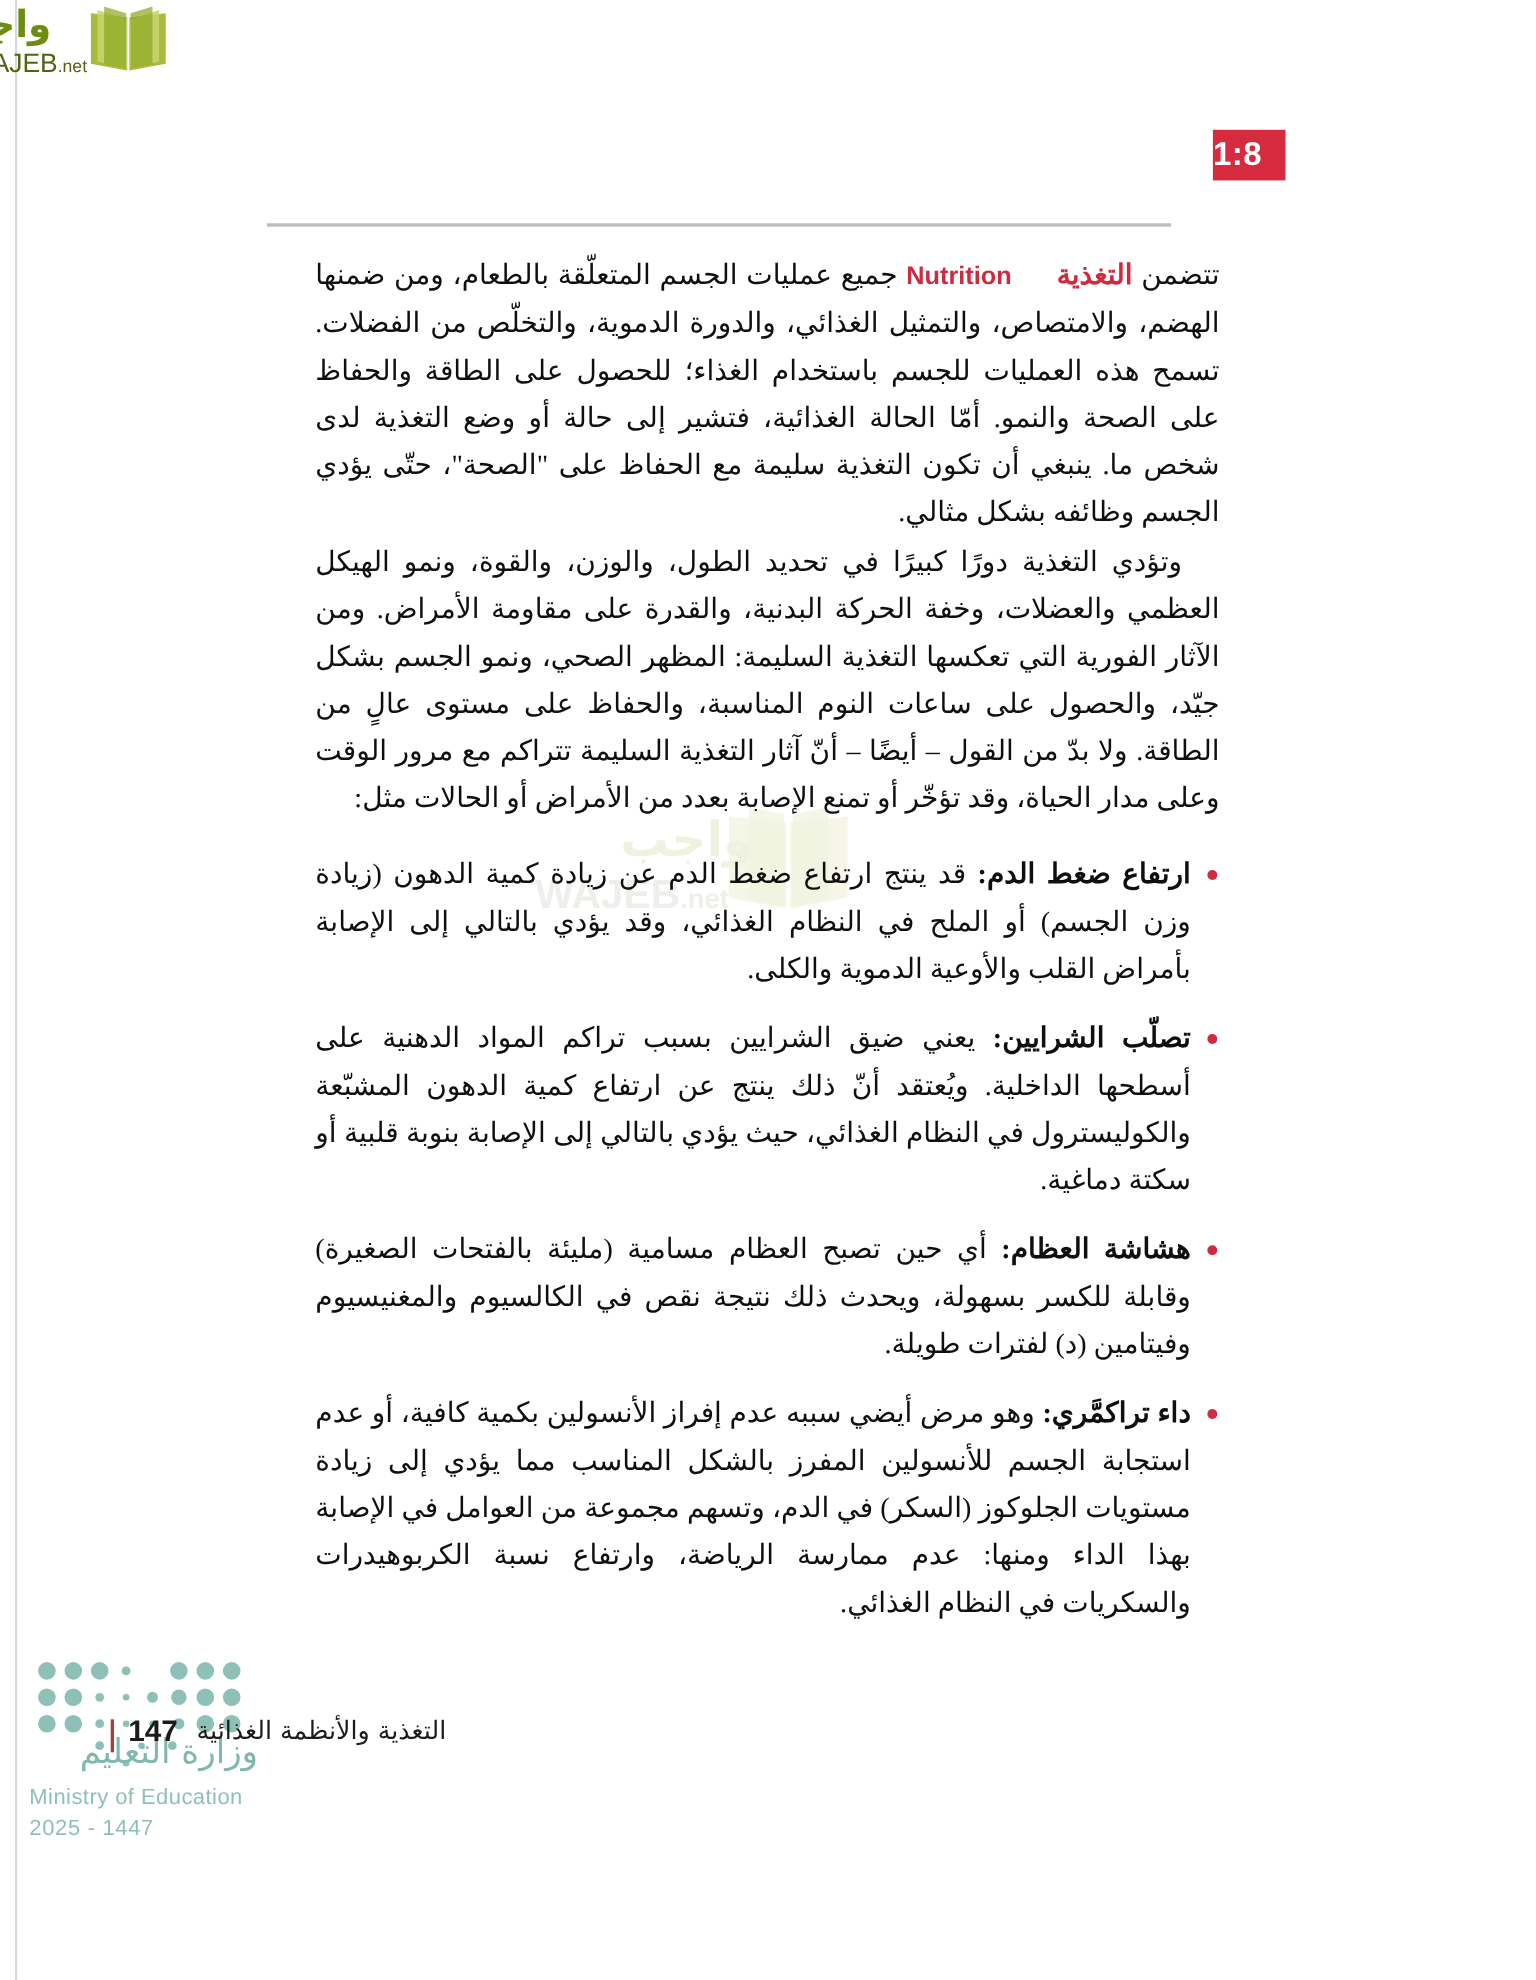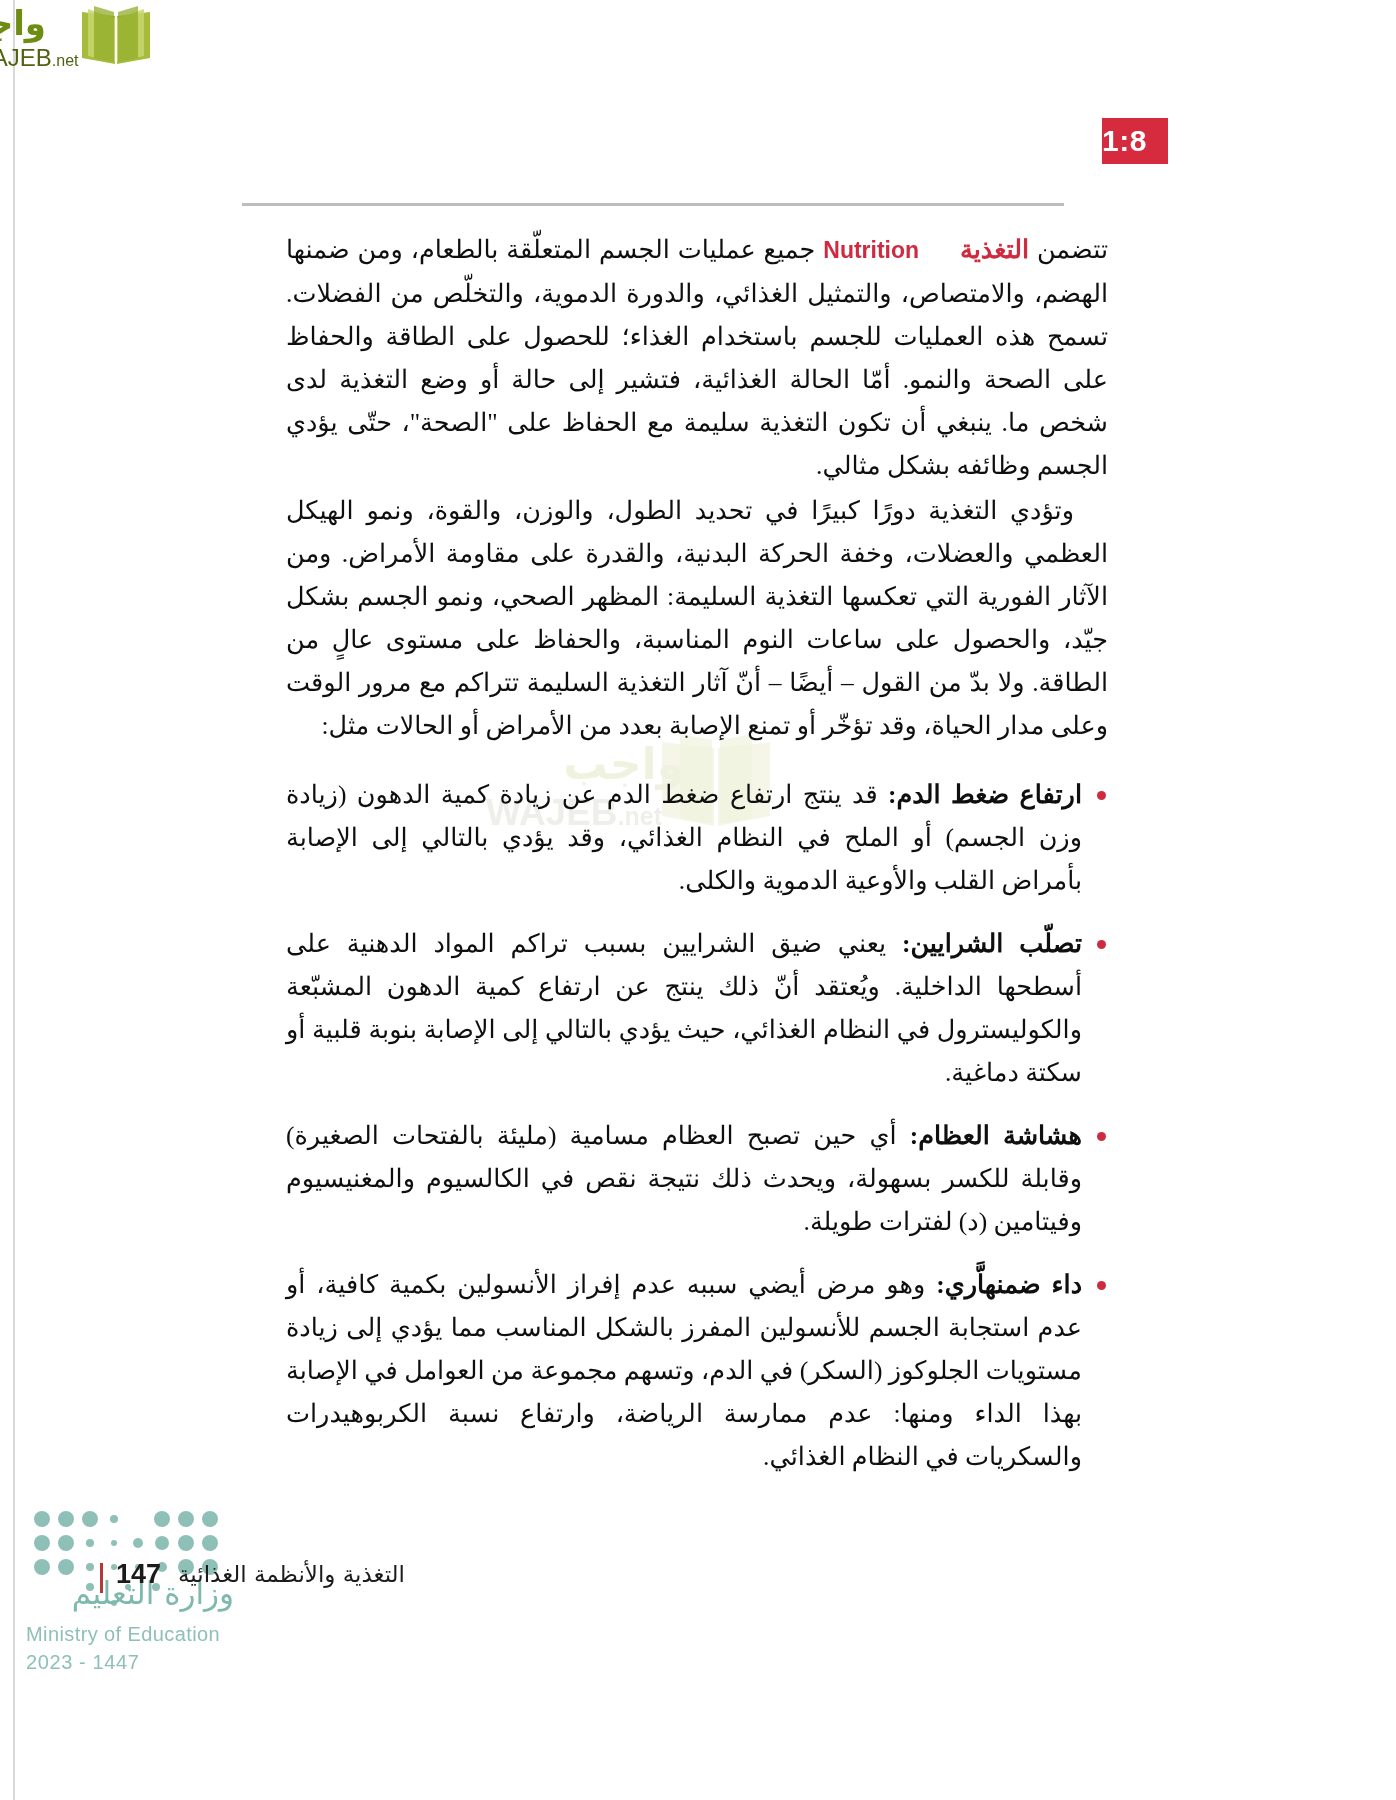--- a/index.html
+++ b/index.html
@@ -348,21 +348,21 @@
   <div class="body-col">
 
     <p class="para"><span>تتضمن </span><span class="kw-red">التغذية</span> <span class="kw-red-en">Nutrition</span><span> جميع عمليات الجسم المتعلّقة بالطعام، ومن ضمنها الهضم، والامتصاص، والتمثيل الغذائي، والدورة الدموية، والتخلّص من الفضلات. تسمح هذه العمليات للجسم باستخدام الغذاء؛ للحصول على الطاقة والحفاظ على الصحة والنمو. أمّا الحالة الغذائية، فتشير إلى حالة أو وضع التغذية لدى شخص ما. ينبغي أن تكون التغذية سليمة مع الحفاظ على "الصحة"، حتّى يؤدي الجسم وظائفه بشكل مثالي.</span></p>
 
     <p class="para indent">وتؤدي التغذية دورًا كبيرًا في تحديد الطول، والوزن، والقوة، ونمو الهيكل العظمي والعضلات، وخفة الحركة البدنية، والقدرة على مقاومة الأمراض. ومن الآثار الفورية التي تعكسها التغذية السليمة: المظهر الصحي، ونمو الجسم بشكل جيّد، والحصول على ساعات النوم المناسبة، والحفاظ على مستوى عالٍ من الطاقة. ولا بدّ من القول – أيضًا – أنّ آثار التغذية السليمة تتراكم مع مرور الوقت وعلى مدار الحياة، وقد تؤخّر أو تمنع الإصابة بعدد من الأمراض أو الحالات مثل:</p>
 
     <ul class="bullets">
       <li><span class="term">ارتفاع ضغط الدم:</span><span> قد ينتج ارتفاع ضغط الدم عن زيادة كمية الدهون (زيادة وزن الجسم) أو الملح في النظام الغذائي، وقد يؤدي بالتالي إلى الإصابة بأمراض القلب والأوعية الدموية والكلى.</span></li>
       <li><span class="term">تصلّب الشرايين:</span><span> يعني ضيق الشرايين بسبب تراكم المواد الدهنية على أسطحها الداخلية. ويُعتقد أنّ ذلك ينتج عن ارتفاع كمية الدهون المشبّعة والكوليسترول في النظام الغذائي، حيث يؤدي بالتالي إلى الإصابة بنوبة قلبية أو سكتة دماغية.</span></li>
       <li><span class="term">هشاشة العظام:</span><span> أي حين تصبح العظام مسامية (مليئة بالفتحات الصغيرة) وقابلة للكسر بسهولة، ويحدث ذلك نتيجة نقص في الكالسيوم والمغنيسيوم وفيتامين (د) لفترات طويلة.</span></li>
-      <li><span class="term">داء ضمنهاَّري:</span><span> وهو مرض أيضي سببه عدم إفراز الأنسولين بكمية كافية، أو عدم استجابة الجسم للأنسولين المفرز بالشكل المناسب مما يؤدي إلى زيادة مستويات الجلوكوز (السكر) في الدم، وتسهم مجموعة من العوامل في الإصابة بهذا الداء ومنها: عدم ممارسة الرياضة، وارتفاع نسبة الكربوهيدرات والسكريات في النظام الغذائي.</span></li>
+      <li><span class="term">داء تراكمَّري:</span><span> وهو مرض أيضي سببه عدم إفراز الأنسولين بكمية كافية، أو عدم استجابة الجسم للأنسولين المفرز بالشكل المناسب مما يؤدي إلى زيادة مستويات الجلوكوز (السكر) في الدم، وتسهم مجموعة من العوامل في الإصابة بهذا الداء ومنها: عدم ممارسة الرياضة، وارتفاع نسبة الكربوهيدرات والسكريات في النظام الغذائي.</span></li>
     </ul>
   </div>
 
   <div class="footer">
 
     <svg class="moe-logo" viewBox="0 0 200 160">
       <g fill="#8fc0b7">
         <circle cx="14" cy="14" r="8"></circle>
           <circle cx="38" cy="14" r="8"></circle>
           <circle cx="62" cy="14" r="8"></circle>
@@ -388,20 +388,20 @@
           <circle cx="182" cy="62" r="8"></circle>
         <circle cx="62" cy="82" r="4"></circle>
           <circle cx="100" cy="82" r="3"></circle>
         <circle cx="128" cy="82" r="4"></circle>
         <circle cx="86" cy="98" r="3"></circle>
       </g>
     </svg>
 
     <div class="moe-ar">وزارة التعليم</div>
     <div class="moe-en">Ministry of Education</div>
-    <div class="moe-years">2023 - 1447</div>
+    <div class="moe-years">2025 - 1447</div>
 
     <div class="page-marker"></div>
     <div class="page-num">147</div>
     <div class="book-title">التغذية والأنظمة الغذائية</div>
   </div>
 
 </div>
 
 </body></html>

